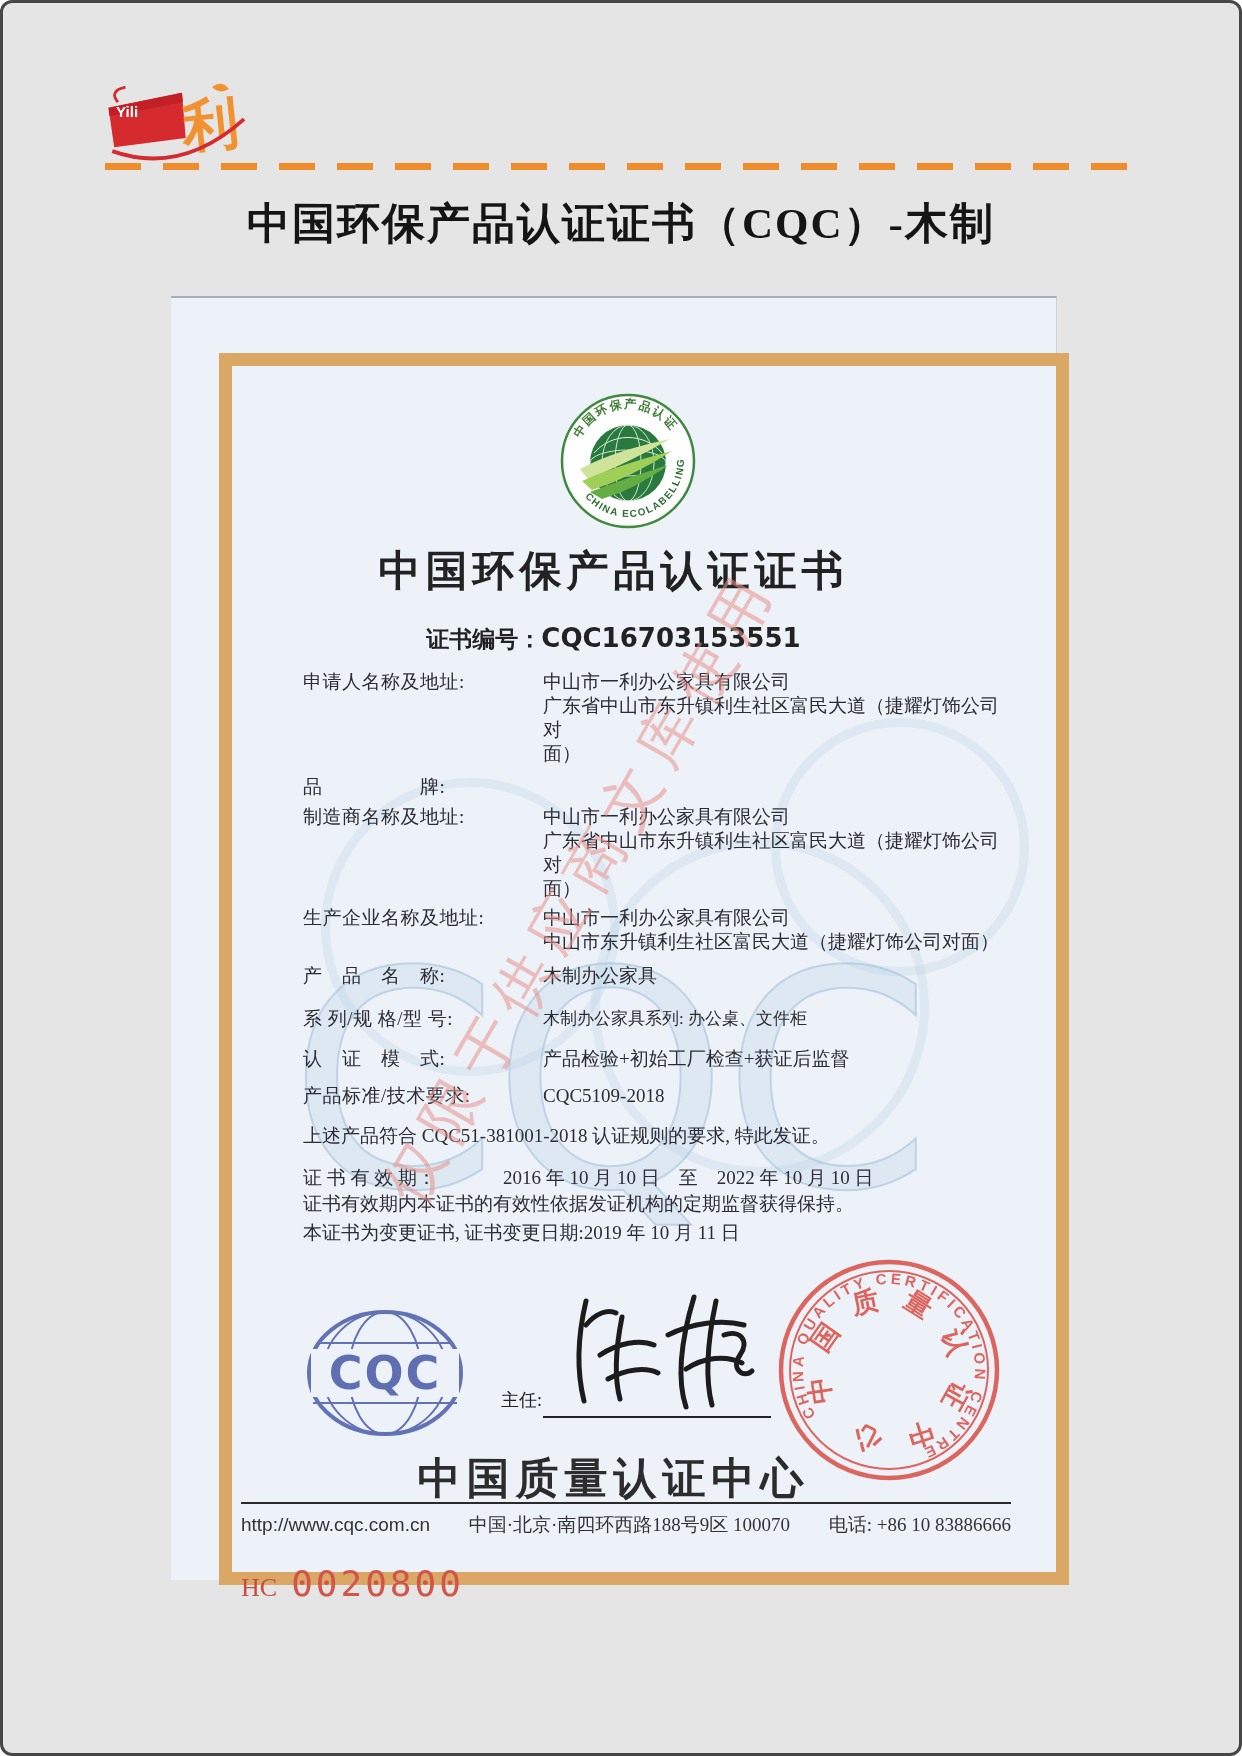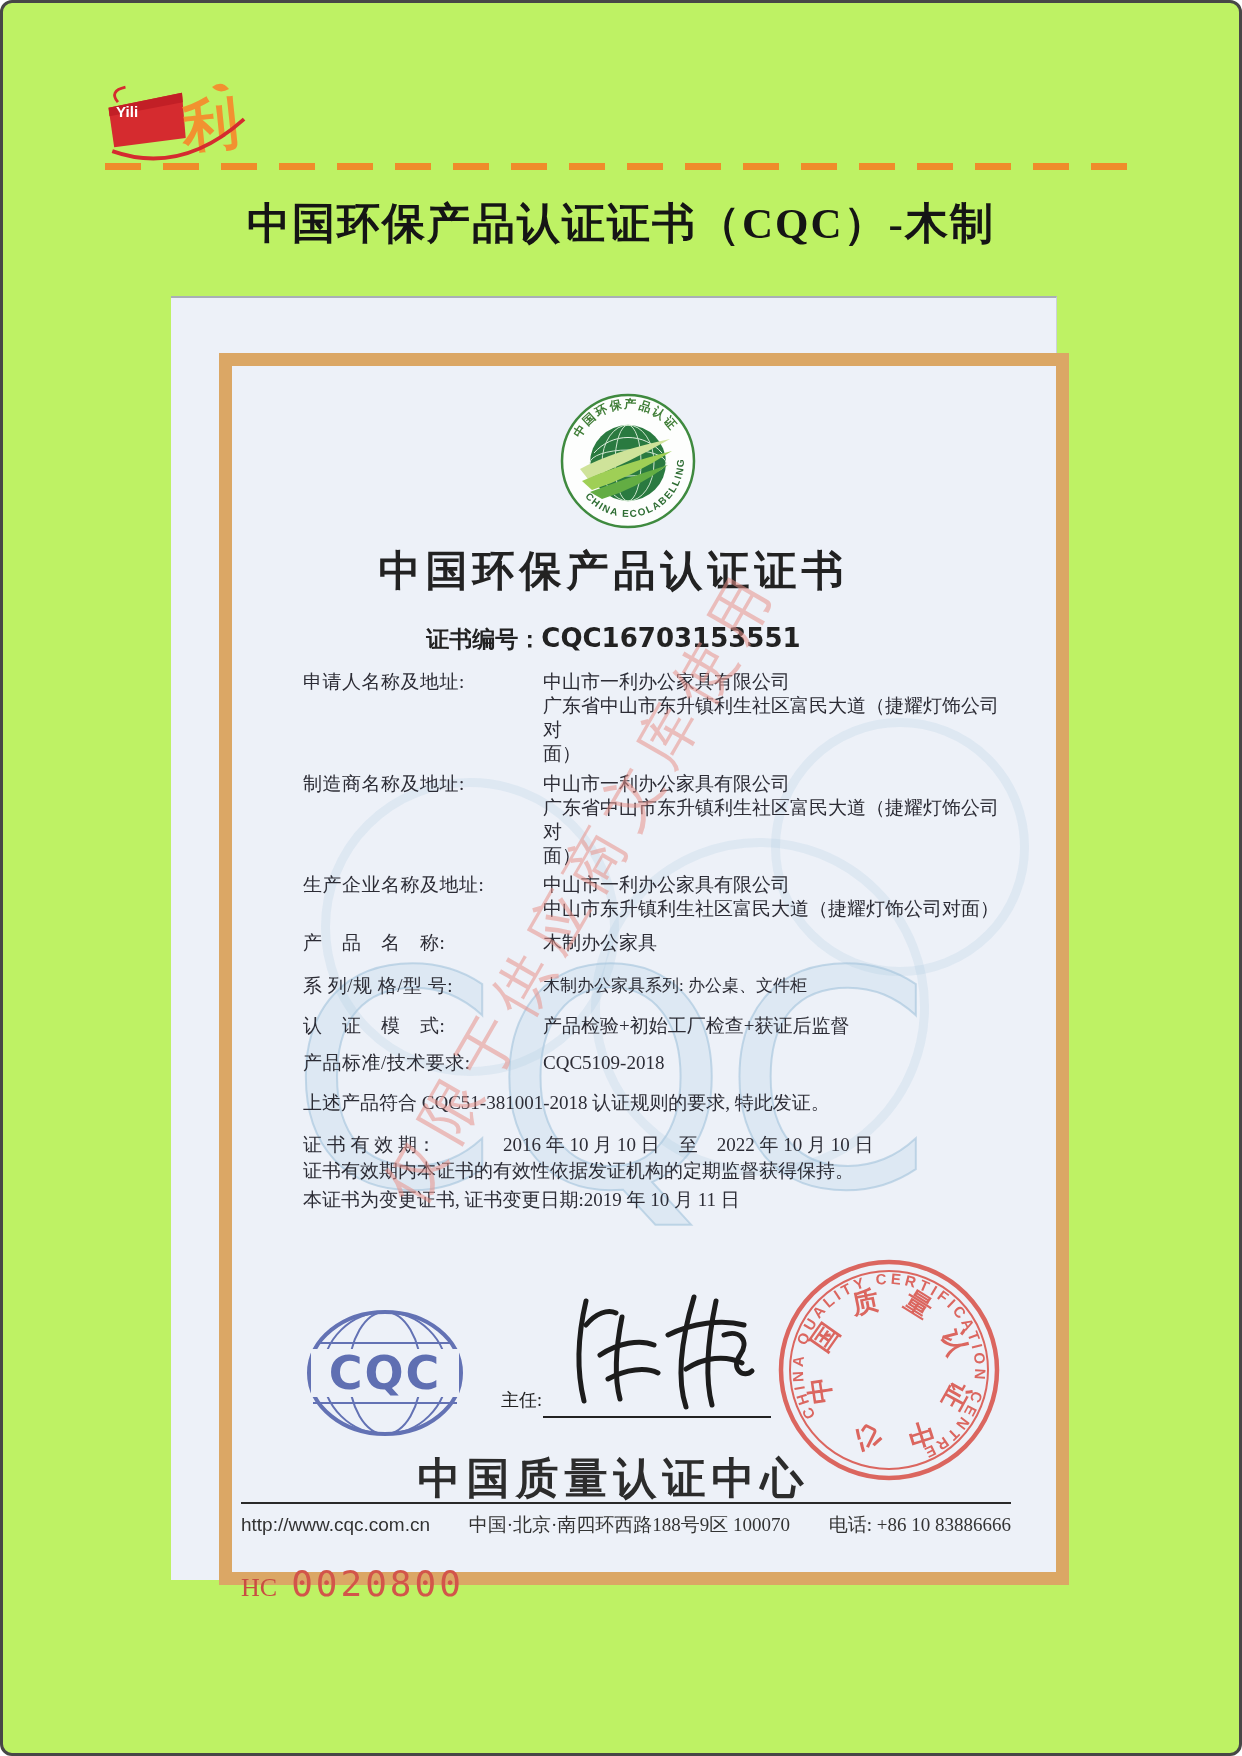--- a/index.html
+++ b/index.html
@@ -1,16 +1,16 @@
 <!DOCTYPE html>
 <html><head>
 <meta charset="utf-8">
 <style>
   html,body{margin:0;padding:0;background:#fff;}
-  .page{position:relative;width:1236px;height:1750px;background:#bef264;
+  .page{position:relative;width:1236px;height:1750px;background:#e5e5e5;
         border:3px solid #474747;border-radius:12px;overflow:hidden;
         font-family:"Liberation Serif","DejaVu Serif",serif;color:#2d2d34;}
 
   
   .brand-logo{position:absolute;left:98px;top:76px;width:160px;height:100px;}
   .dashed-sep{position:absolute;left:102px;top:160px;right:100px;height:7px;
       background:repeating-linear-gradient(90deg,#ef8c2b 0 36px,transparent 36px 58px);}
   .page-title{position:absolute;left:0;right:0;top:192px;text-align:center;
       font-size:43px;font-weight:700;color:#151515;letter-spacing:2px;}
 
@@ -122,20 +122,24 @@
 
       <div class="frow">
         <div class="flabel">申请人名称及地址:</div>
         <div class="fval">
           <div>中山市一利办公家具有限公司</div>
           <div>广东省中山市东升镇利生社区富民大道（捷耀灯饰公司对</div>
           <div>面）</div>
         </div>
       </div>
 
+      <div class="frow" style="margin-top:9px;">
+        <div class="flabel">品　　　　　牌:</div>
+        <div class="fval"></div>
+      </div>
 
       <div class="frow" style="margin-top:6px;">
         <div class="flabel">制造商名称及地址:</div>
         <div class="fval">
           <div>中山市一利办公家具有限公司</div>
           <div>广东省中山市东升镇利生社区富民大道（捷耀灯饰公司对</div>
           <div>面）</div>
         </div>
       </div>
 

